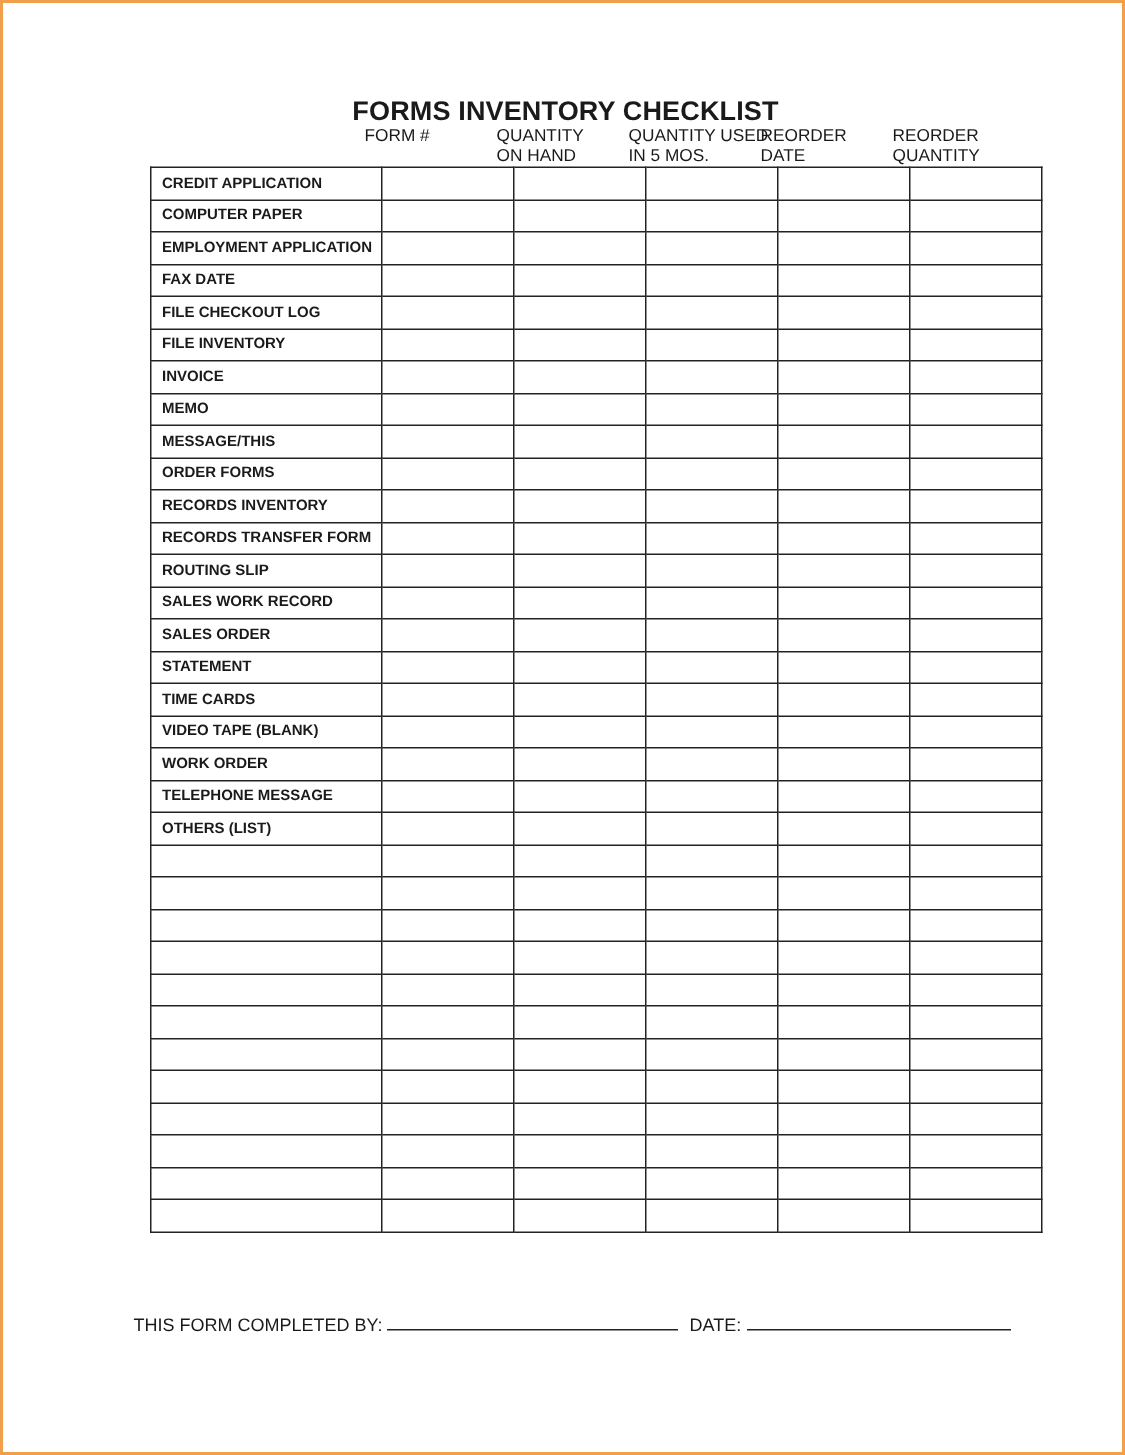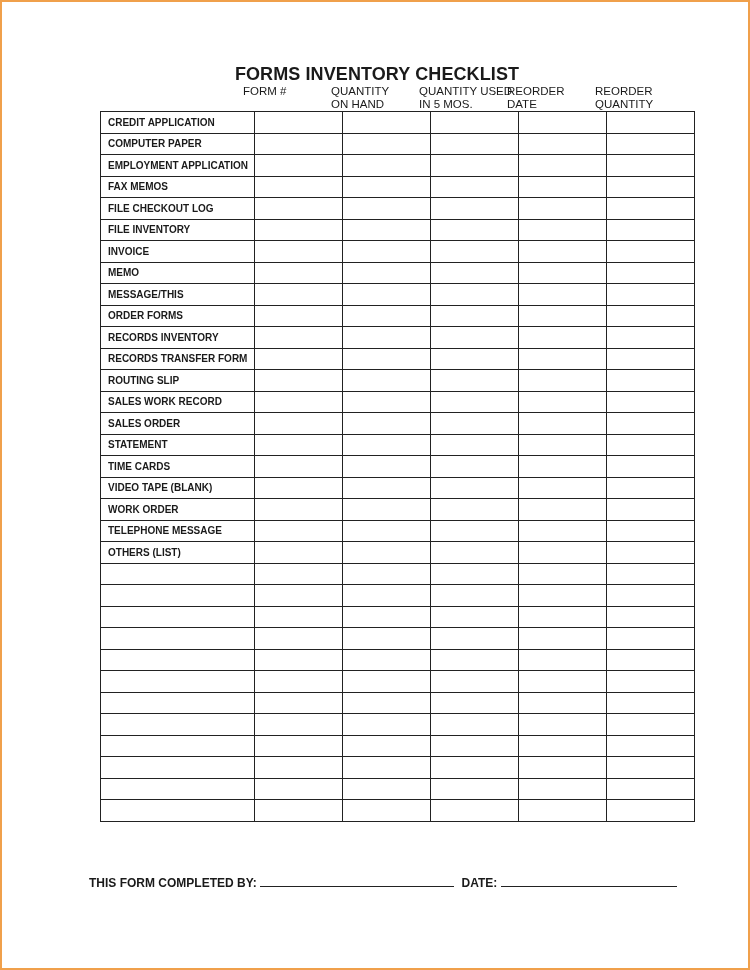--- a/index.html
+++ b/index.html
@@ -27,21 +27,21 @@
       position: absolute; left: 89px; top: 111px;
       border-collapse: collapse; table-layout: fixed; margin-left: 11px;
     }
     table.grid td {
       border: 1.5px solid #222; height: 20.5px; padding: 0;
       font-weight: bold; font-size: 10px; vertical-align: middle;
     }
     table.grid td.label { padding-left: 7px; white-space: nowrap; }
     .footer {
       position: absolute; left: 89px; top: 876px;
-      font-weight: bold; font-size: 12px; white-space: nowrap; text-align: center;
+      font-weight: normal; font-size: 12px; white-space: nowrap; text-align: center;
     }
     .line {
       display: inline-block; border-bottom: 1.2px solid #222;
       vertical-align: baseline; height: 10px;
     }
   </style>
 </head>
 <body>
 
 <div class="page-border"></div>
@@ -99,21 +99,21 @@
       </tr>
       <tr>
         <td class="label">EMPLOYMENT APPLICATION</td>
         <td></td>
         <td></td>
         <td></td>
         <td></td>
         <td></td>
       </tr>
       <tr>
-        <td class="label">FAX MEMOS</td>
+        <td class="label">FAX DATE</td>
         <td></td>
         <td></td>
         <td></td>
         <td></td>
         <td></td>
       </tr>
       <tr>
         <td class="label">FILE CHECKOUT LOG</td>
         <td></td>
         <td></td>

